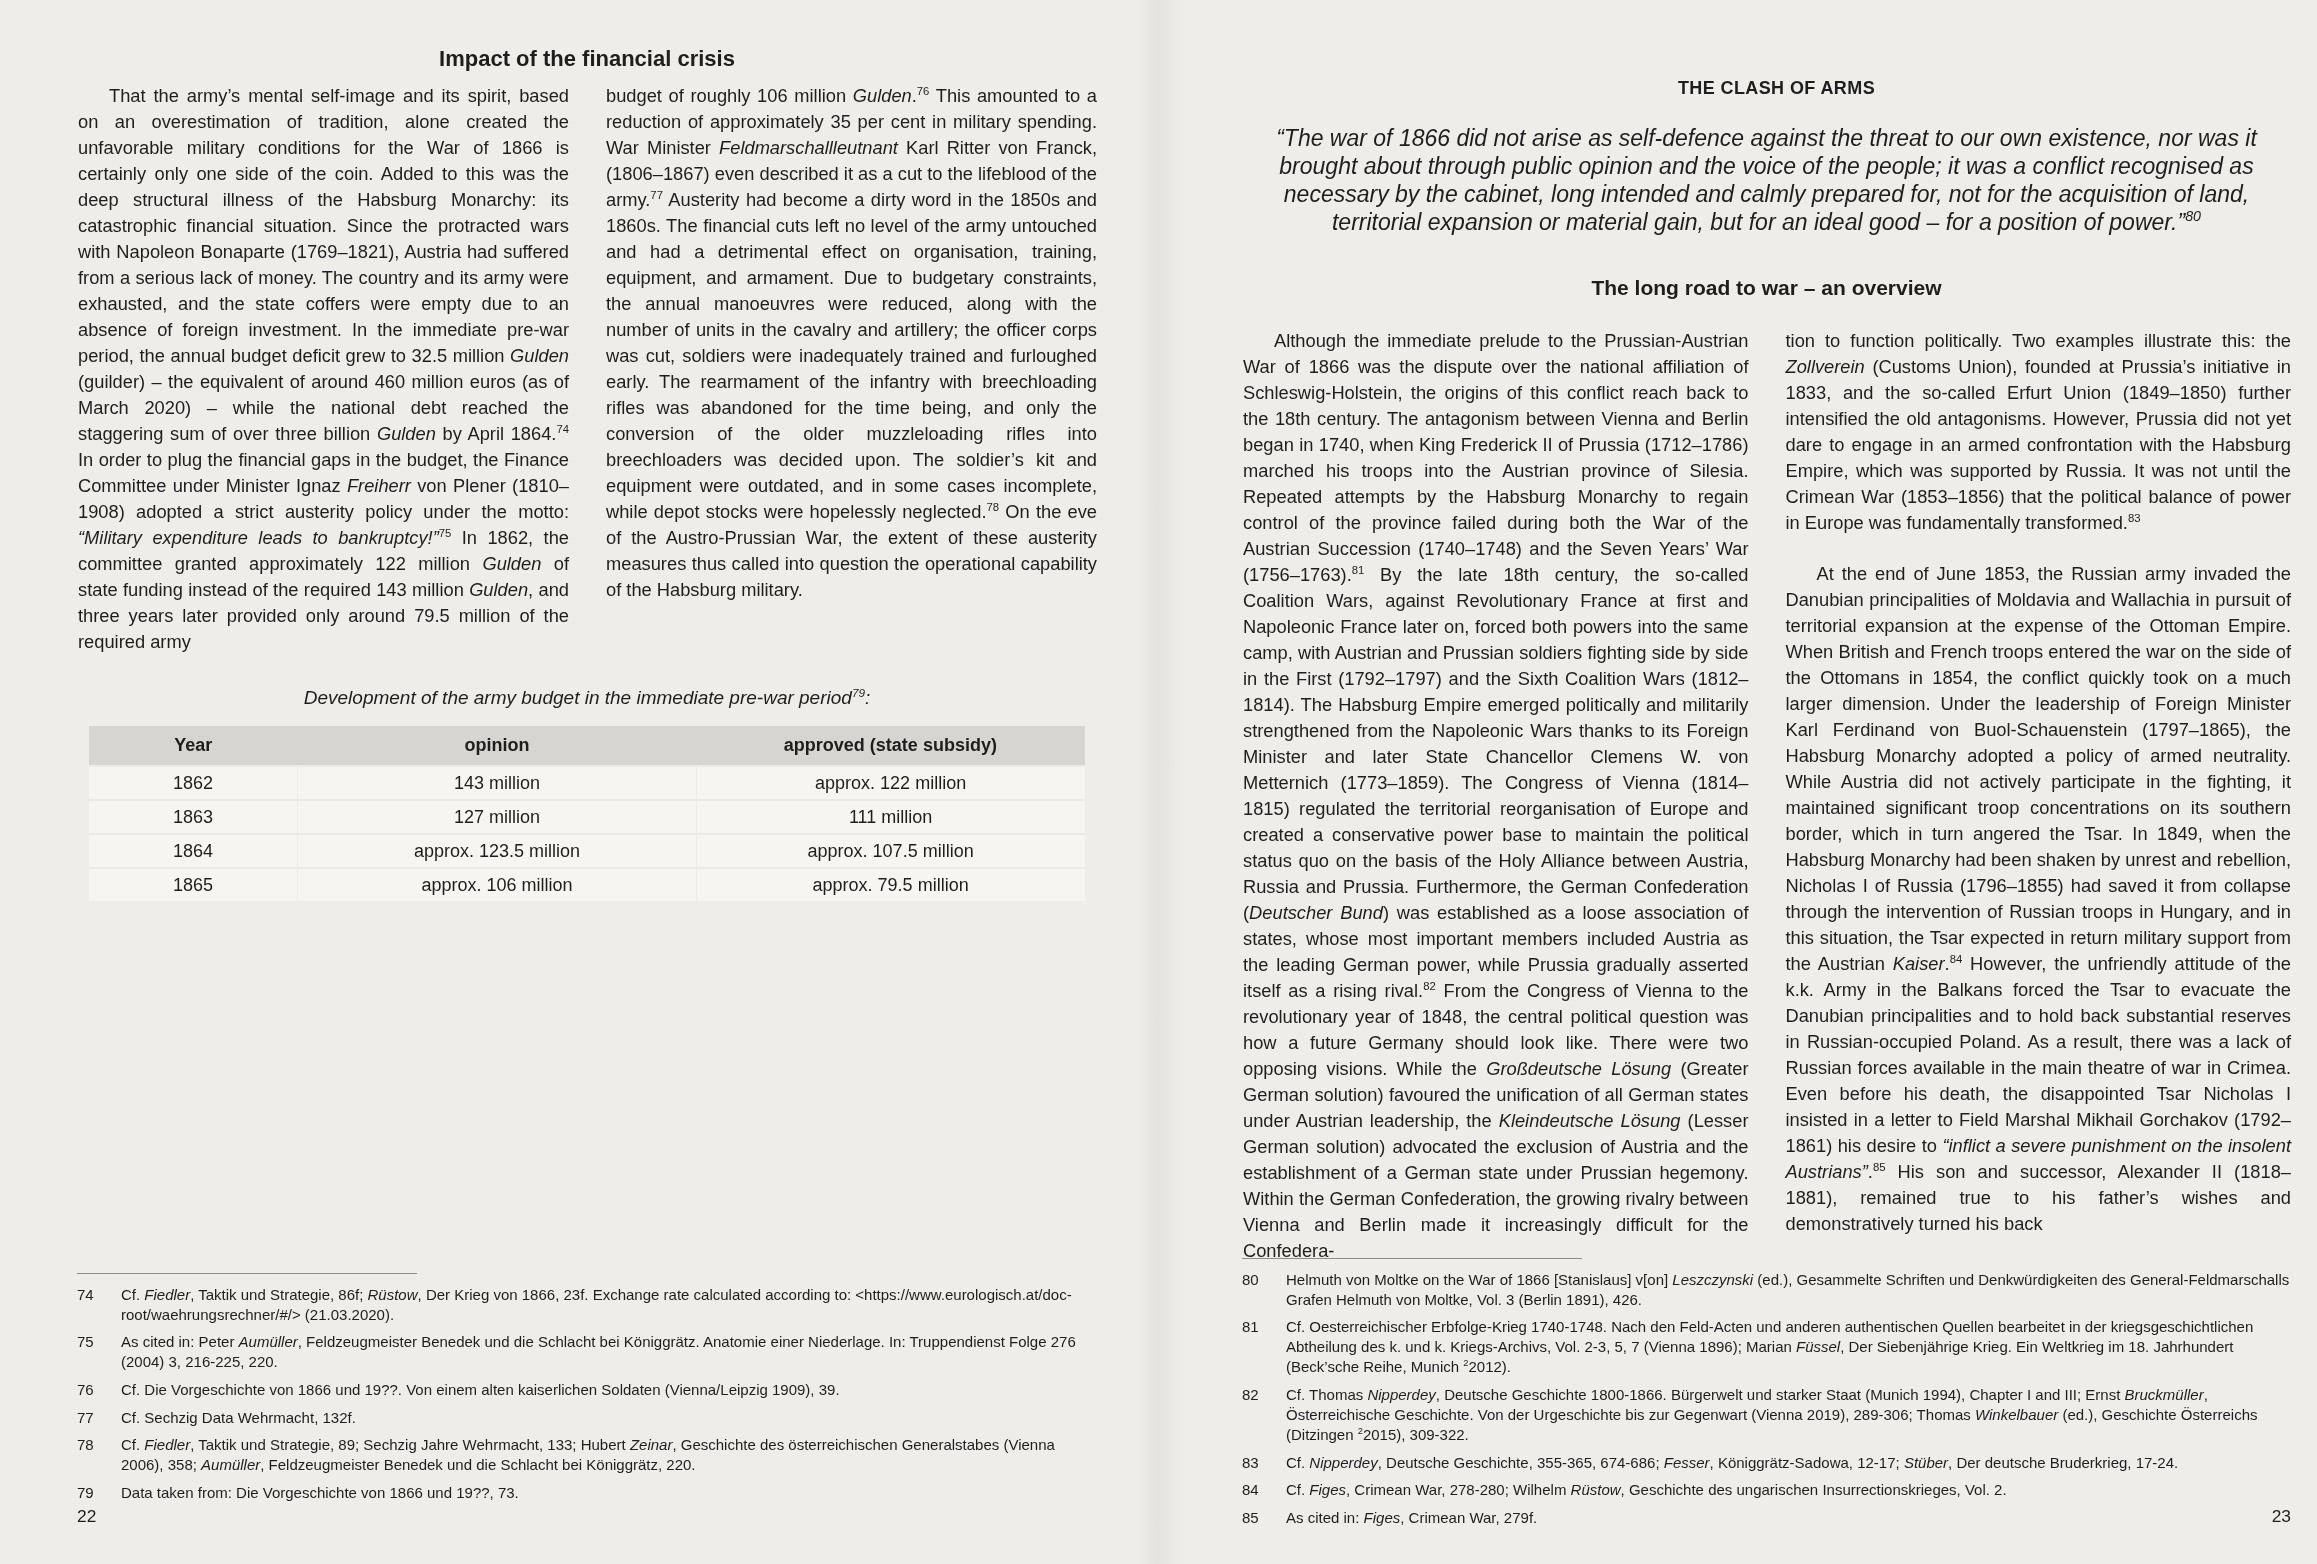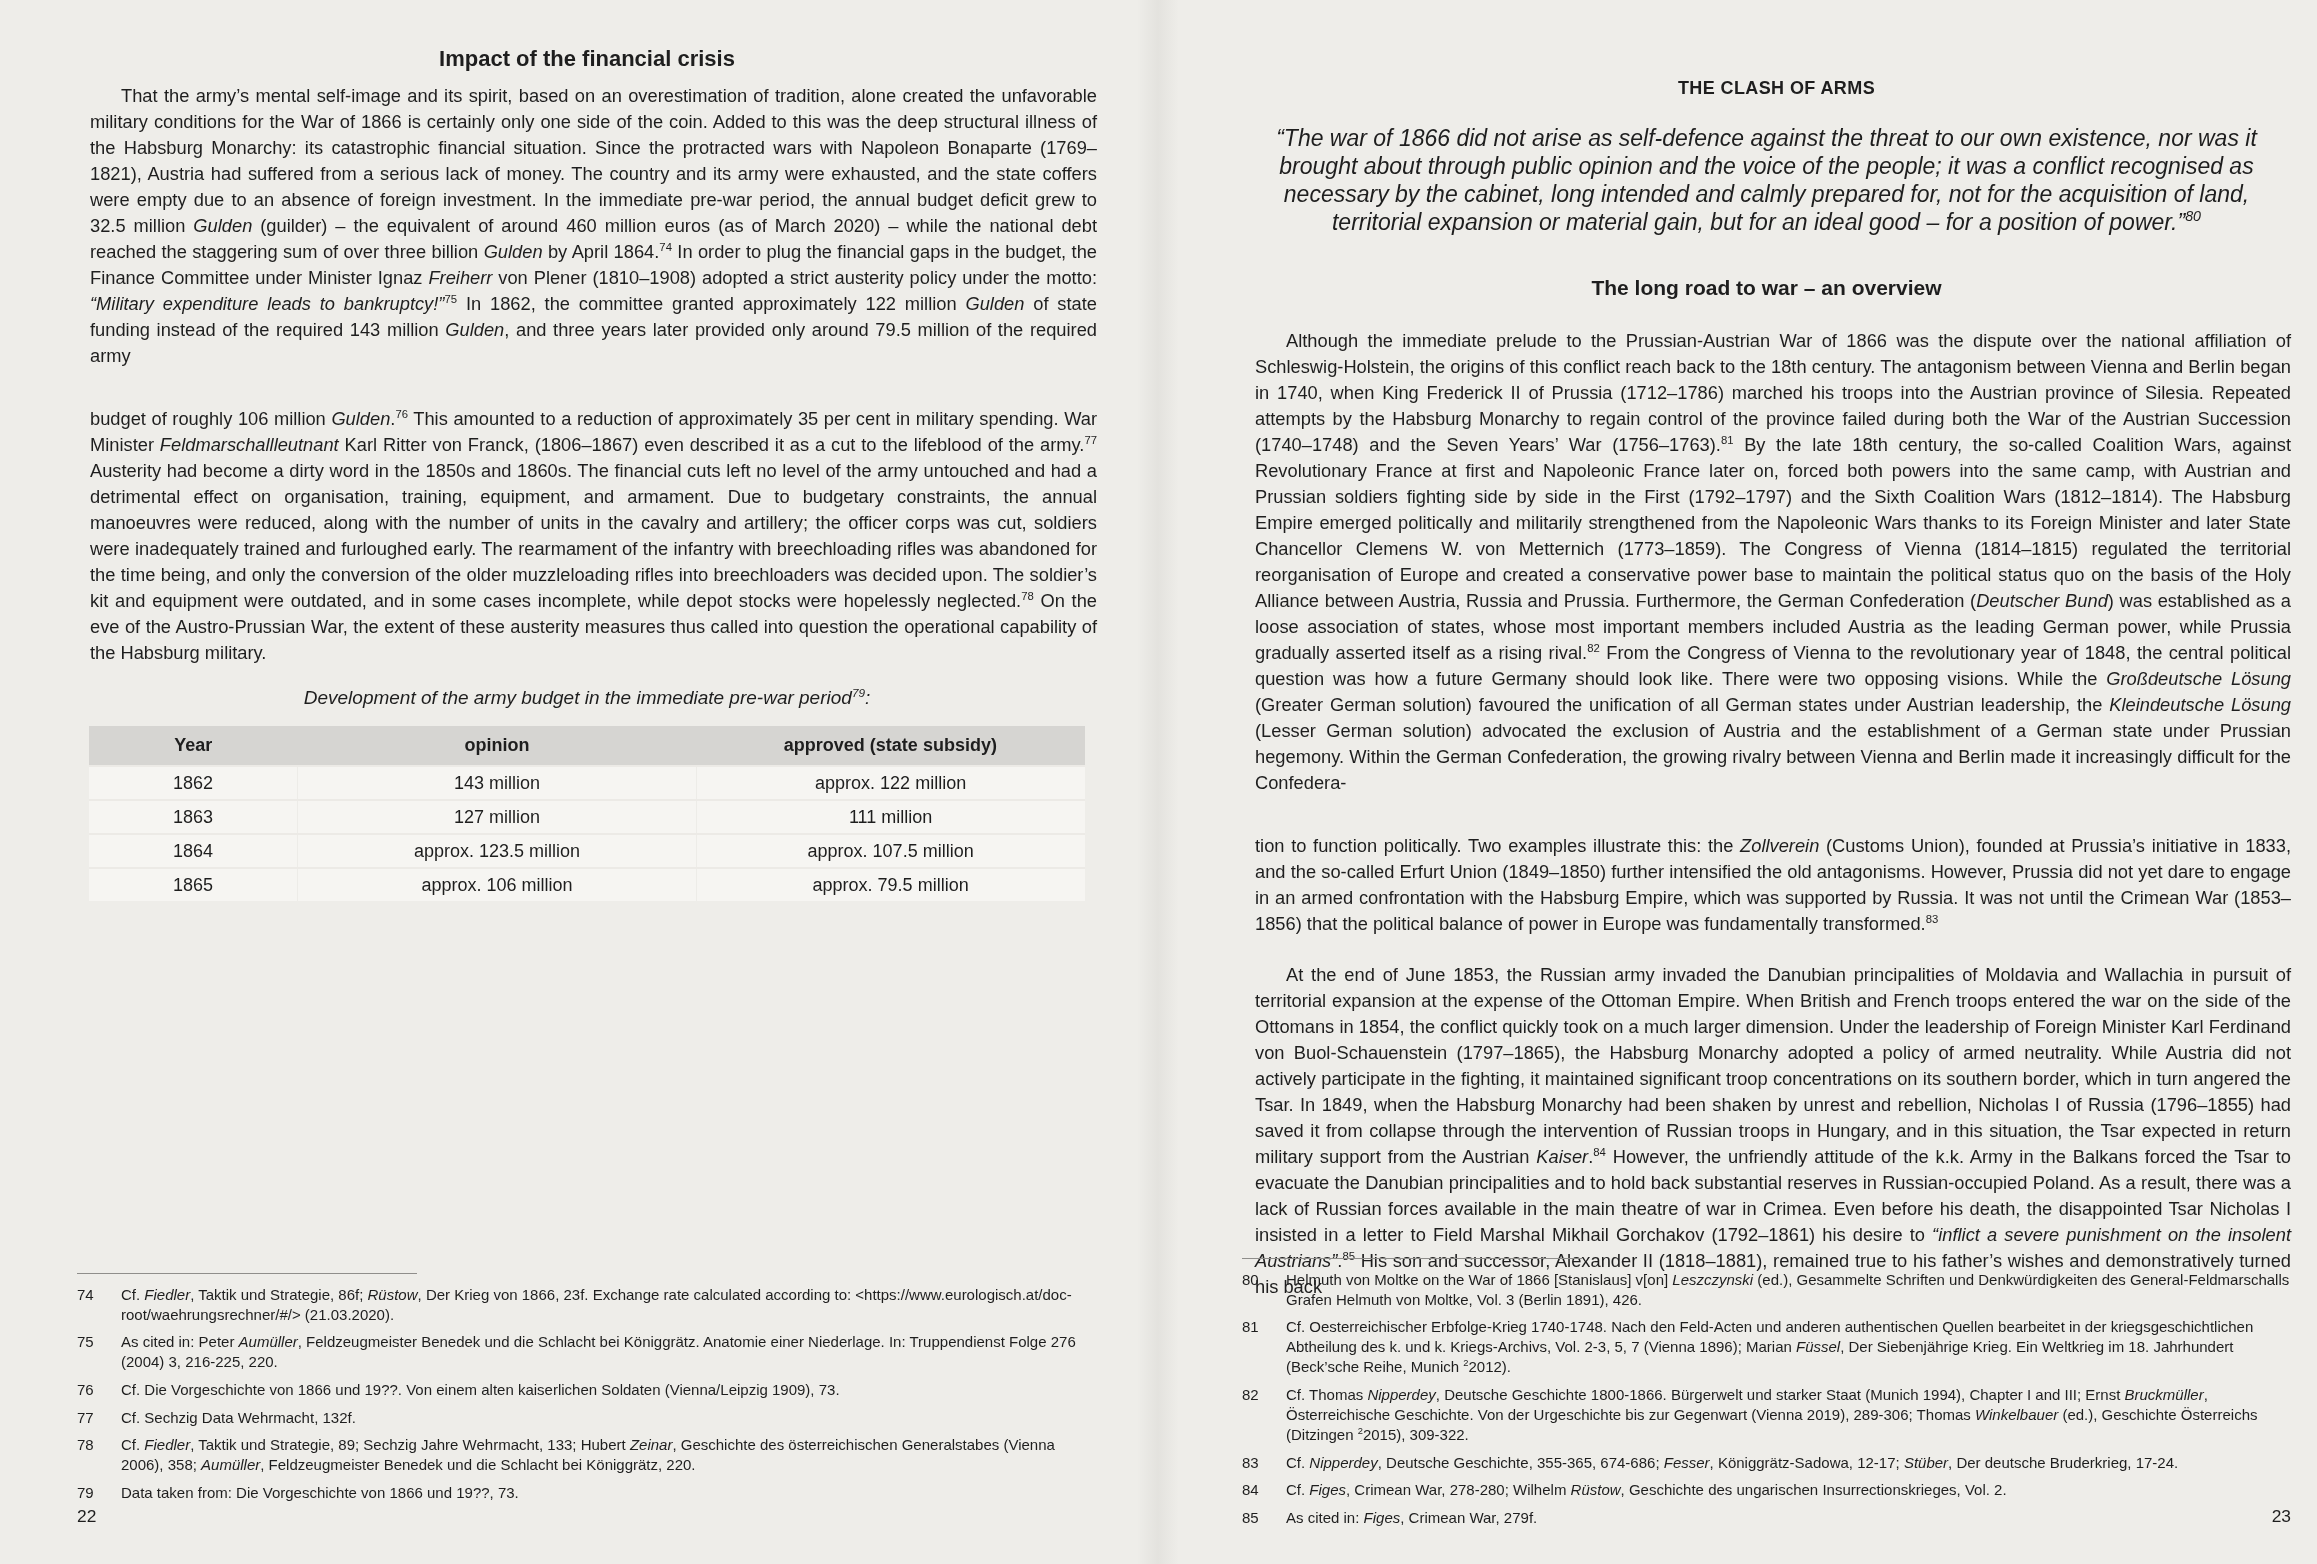--- a/index.html
+++ b/index.html
@@ -34,21 +34,21 @@
   .sub-title {
     position: absolute; top: 276px; left: 0; width: 100%;
     text-align: center; font-size: 21px; font-weight: bold; margin: 0;
   }
   .quote {
     position: absolute; top: 124px; left: 0; right: 0; margin: 0;
     text-align: center; font-style: italic; font-size: 23px; line-height: 28px;
   }
 
   
-  .columns { position: absolute; left: 13px; right: 0; display: flex; gap: 37px; flex-direction: column; }
+  .columns { position: absolute; left: 1px; right: 0; display: flex; gap: 37px; }
   .cols-left  { top: 83px; }
   .cols-right { top: 328px; }
   .col { flex: 1; text-align: justify; font-size: 18.3px; line-height: 26px; }
   .body-para { margin: 0; }
   .body-para.indent { text-indent: 31px; }
   .col p + p { margin-top: 25px; }
   .it { font-style: italic; }
   sup.fnref { font-size: 0.62em; line-height: 0; }
 
   
@@ -146,21 +146,21 @@
         <div class="footnote">
           <span class="fn-num">74</span>
           <div class="fn-text">Cf. <span class="it">Fiedler</span>, Taktik und Strategie, 86f; <span class="it">Rüstow</span>, Der Krieg von 1866, 23f. Exchange rate calculated according to: &lt;https://www.eurologisch.at/doc-root/waehrungsrechner/#/&gt; (21.03.2020).</div>
         </div>
         <div class="footnote">
           <span class="fn-num">75</span>
           <div class="fn-text">As cited in: Peter <span class="it">Aumüller</span>, Feldzeugmeister Benedek und die Schlacht bei Königgrätz. Anatomie einer Niederlage. In: Truppendienst Folge 276 (2004) 3, 216-225, 220.</div>
         </div>
         <div class="footnote">
           <span class="fn-num">76</span>
-          <div class="fn-text">Cf. Die Vorgeschichte von 1866 und 19??. Von einem alten kaiserlichen Soldaten (Vienna/Leipzig 1909), 73.</div>
+          <div class="fn-text">Cf. Die Vorgeschichte von 1866 und 19??. Von einem alten kaiserlichen Soldaten (Vienna/Leipzig 1909), 39.</div>
         </div>
         <div class="footnote">
           <span class="fn-num">77</span>
           <div class="fn-text">Cf. Sechzig Data Wehrmacht, 132f.</div>
         </div>
         <div class="footnote">
           <span class="fn-num">78</span>
           <div class="fn-text">Cf. <span class="it">Fiedler</span>, Taktik und Strategie, 89; Sechzig Jahre Wehrmacht, 133; Hubert <span class="it">Zeinar</span>, Geschichte des österreichischen Generalstabes (Vienna 2006), 358; <span class="it">Aumüller</span>, Feldzeugmeister Benedek und die Schlacht bei Königgrätz, 220.</div>
         </div>
         <div class="footnote">

